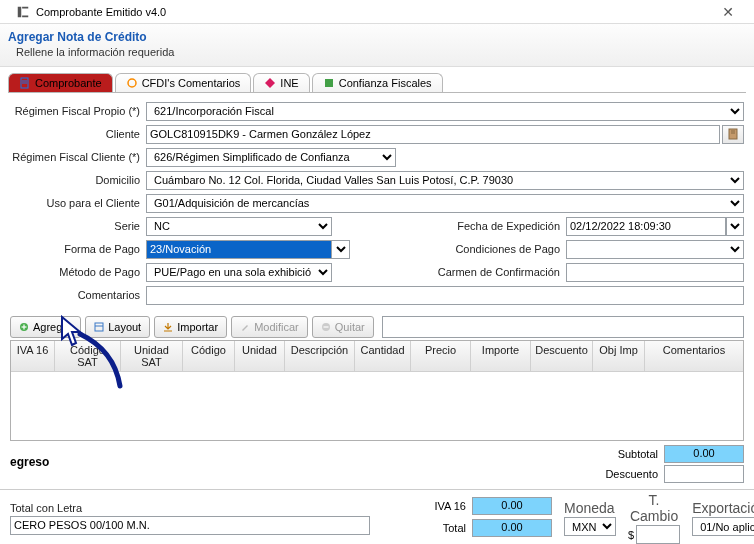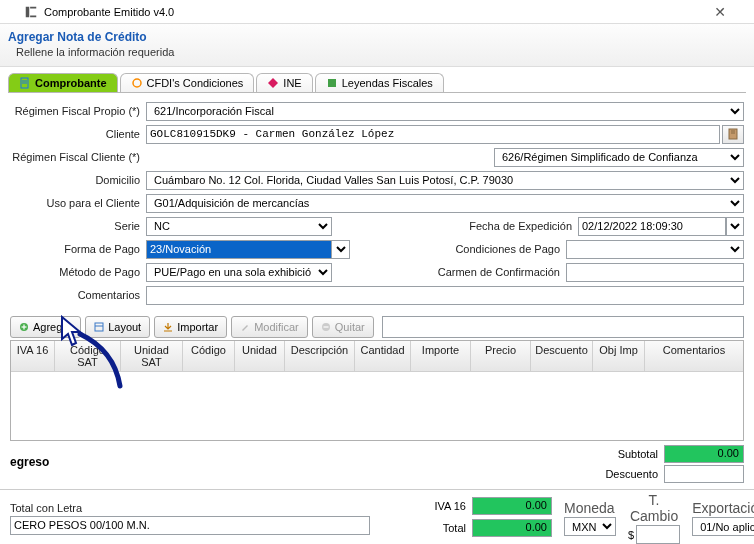--- a/index.html
+++ b/index.html
@@ -1,30 +1,30 @@
 <!DOCTYPE html>
 <html><head>
 <meta charset="utf-8">
 <style>
   * { box-sizing: border-box; font-family: "Segoe UI", Tahoma, sans-serif; font-size: 11px; }
   body { margin: 0; background: #fff; width: 754px; height: 544px; overflow: hidden; }
-  .titlebar { display: flex; align-items: center; height: 24px; padding: 0 24px; border-bottom: 1px solid #ddd; }
+  .titlebar { display: flex; align-items: center; height: 24px; padding: 0 16px; border-bottom: 1px solid #ddd; }
   .titlebar .icon { width: 14px; height: 14px; margin-right: 6px; color: #555; }
   .titlebar .title { flex: 1; }
   .titlebar .close { font-size: 14px; color: #555; cursor: pointer; padding: 0 4px; }
   .header { padding: 6px 8px 8px 8px; background: linear-gradient(#fdfdfd,#f0f0f0); border-bottom: 1px solid #ddd; }
   .header .h1 { color: #1a5bb5; font-weight: bold; font-size: 12px; }
   .header .h2 { color: #333; margin-left: 8px; margin-top: 2px; }
   .tabs { display: flex; align-items: flex-end; padding: 6px 8px 0 8px; gap: 0; }
   .tab { display: flex; align-items: center; gap: 4px; padding: 3px 10px; border: 1px solid #b8b8b8; border-bottom: none; background: linear-gradient(#fff,#f3f3f3); border-top-left-radius: 6px; border-top-right-radius: 6px; cursor: pointer; margin-right: 2px; position: relative; }
-  .tab.active { background: #84cc16; z-index: 2; font-weight: bold; }
+  .tab.active { background: #b91c1c; z-index: 2; }
   .tab .tab-icon { width: 12px; height: 12px; }
   .tabline { height: 1px; background: #b8b8b8; margin: 0 8px; }
   .form { padding: 8px 10px 4px 10px; }
-  .row { display: flex; align-items: center; margin-bottom: 3px; min-height: 20px; justify-content: space-between; }
+  .row { display: flex; align-items: center; margin-bottom: 3px; min-height: 20px; }
   .lbl { width: 136px; text-align: right; padding-right: 6px; color: #222; }
   .lbl2 { width: 120px; text-align: right; padding-right: 6px; color: #222; }
   .fld, select.fld, input.fld { height: 19px; border: 1px solid #9aa0a6; background: #fff; padding: 1px 3px; }
   select.fld { appearance: auto; }
   .w600 { width: 598px; }
   .w420 { width: 250px; }
   .w190 { width: 186px; }
   .btn-icon { width: 22px; height: 19px; border: 1px solid #9aa0a6; background: linear-gradient(#fafafa,#e8e8e8); display: flex; align-items: center; justify-content: center; cursor: pointer; margin-left: 2px; }
   .selected-hl { background: #0a64c8; color: #fff; }
   .toolbar { display: flex; align-items: center; gap: 4px; padding: 4px 10px 0 10px; }
@@ -35,21 +35,21 @@
   .grid { margin: 2px 10px 0 10px; border: 1px solid #b0b0b0; }
   .grid-head { display: flex; background: linear-gradient(#fafafa,#e6e6e6); border-bottom: 1px solid #cfcfcf; }
   .gh { padding: 3px 4px; border-right: 1px solid #d0d0d0; text-align: center; color: #222; }
   .grid-body { height: 68px; background: #fff; }
   .lower { display: flex; padding: 4px 10px 0 10px; gap: 4px; }
   .left-summary { flex: 1; }
   .right-summary { width: 280px; }
   .sum-row { display: flex; align-items: center; justify-content: flex-end; margin-bottom: 2px; }
   .sum-lbl { width: 90px; text-align: right; padding-right: 6px; }
   .sum-val { width: 80px; height: 18px; border: 1px solid #9aa0a6; background: #fff; text-align: right; padding: 1px 4px; }
-  .sum-val.ro { background: #22c55e; }
+  .sum-val.ro { background: #7dd3fc; text-align: center; }
   .egreso { font-weight: bold; font-size: 12px; margin-top: 10px; }
   .totals-bar { display: flex; align-items: center; padding: 2px 10px 6px 10px; gap: 12px; border-top: 1px solid #ccc; margin-top: 4px; }
   .totals-left { flex: 1; }
   .tiny-lbl { font-size: 14px; color: #555; text-align: center; }
   .col { display: flex; flex-direction: column; align-items: flex-start; gap: 1px; }
   .bottom-btns { display: flex; justify-content: center; gap: 8px; padding: 6px 0; border-top: 1px solid #ccc; }
   .cursor-annot { position: absolute; pointer-events: none; }
   .cursor-arrow-annot { position: absolute; pointer-events: none; }
   .window { position: relative; }
 </style>
@@ -78,45 +78,45 @@
           <rect x="2" y="1" width="7" height="10" fill="none" stroke="#1a73e8" stroke-width="1"></rect>
           <line x1="3" y1="4" x2="8" y2="4" stroke="#1a73e8"></line>
           <line x1="3" y1="6" x2="8" y2="6" stroke="#1a73e8"></line>
         </svg>
     <span>Comprobante</span>
   </div>
   <div class="tab">
     <svg class="tab-icon" viewBox="0 0 12 12">
           <circle cx="6" cy="6" r="4" fill="none" stroke="#fb8c00" stroke-width="1.5"></circle>
         </svg>
-    <span>CFDI's Condiciones</span>
+    <span>CFDI's Comentarios</span>
   </div>
   <div class="tab">
     <svg class="tab-icon" viewBox="0 0 12 12">
           <path d="M6 1 L11 6 L6 11 L1 6 Z" fill="#d81b60"></path>
         </svg>
     <span>INE</span>
   </div>
   <div class="tab">
     <svg class="tab-icon" viewBox="0 0 12 12">
           <rect x="2" y="2" width="8" height="8" fill="#43a047"></rect>
         </svg>
-    <span>Leyendas Fiscales</span>
+    <span>Confianza Fiscales</span>
   </div>
 </div>
 <div class="tabline"></div>
 
 <div class="form">
   <div class="row">
     <div class="lbl">Régimen Fiscal Propio (*)</div>
     <select class="fld w600"><option>621/Incorporación Fiscal</option></select>
   </div>
   <div class="row">
     <div class="lbl">Cliente</div>
-    <input class="fld" style="flex: 1 1 0%; font-family: Liberation Mono, monospace;" value="GOLC810915DK9 - Carmen González López">
+    <input class="fld" style="flex: 1 1 0%;" value="GOLC810915DK9 - Carmen González López">
     <div class="btn-icon">
       <svg width="12" height="12" viewBox="0 0 12 12">
             <rect x="2" y="1" width="8" height="10" fill="#c49a6c" stroke="#886a44"></rect>
             <line x1="4" y1="3" x2="8" y2="3" stroke="#886a44"></line>
             <line x1="4" y1="5" x2="8" y2="5" stroke="#886a44"></line>
           </svg>
     </div>
   </div>
   <div class="row">
     <div class="lbl">Régimen Fiscal Cliente (*)</div>
@@ -127,21 +127,21 @@
     <select class="fld" style="flex:1"><option>Cuámbaro No. 12 Col. Florida, Ciudad Valles San Luis Potosí, C.P. 79030</option></select>
   </div>
   <div class="row">
     <div class="lbl">Uso para el Cliente</div>
     <select class="fld w600"><option>G01/Adquisición de mercancías</option></select>
   </div>
   <div class="row">
     <div class="lbl">Serie</div>
     <select class="fld w190"><option>NC</option></select>
     <div class="lbl2" style="flex:1">Fecha de Expedición</div>
-    <input class="fld" style="width: 148px;" value="02/12/2022 18:09:30">
+    <input class="fld" style="width: 160px;" value="02/12/2022 18:09:30">
     <select class="fld" style="width:18px"></select>
   </div>
   <div class="row">
     <div class="lbl">Forma de Pago</div>
     <div class="fld w190 selected-hl" style="display:flex;align-items:center;">
       <span style="flex:1">23/Novación</span>
     </div>
     <select class="fld" style="width:18px;border-left:none"></select>
     <div class="lbl2" style="flex:1">Condiciones de Pago</div>
     <select class="fld" style="width:178px"><option></option></select>
@@ -199,22 +199,22 @@
 
 <div class="grid">
   <div class="grid-head">
     <div class="gh" style="width:44px">IVA 16</div>
     <div class="gh" style="width:66px">Código SAT</div>
     <div class="gh" style="width:62px">Unidad SAT</div>
     <div class="gh" style="width:52px">Código</div>
     <div class="gh" style="width:50px">Unidad</div>
     <div class="gh" style="width:70px">Descripción</div>
     <div class="gh" style="width:56px">Cantidad</div>
+    <div class="gh" style="width:60px">Precio</div>
     <div class="gh" style="width:60px">Importe</div>
-    <div class="gh" style="width:60px">Precio</div>
     <div class="gh" style="width:62px">Descuento</div>
     <div class="gh" style="width:52px">Obj Imp</div>
     <div class="gh" style="flex:1;border-right:none">Comentarios</div>
   </div>
   <div class="grid-body"></div>
 </div>
 
 <div class="lower">
   <div class="left-summary">
     <div class="egreso">egreso</div>

